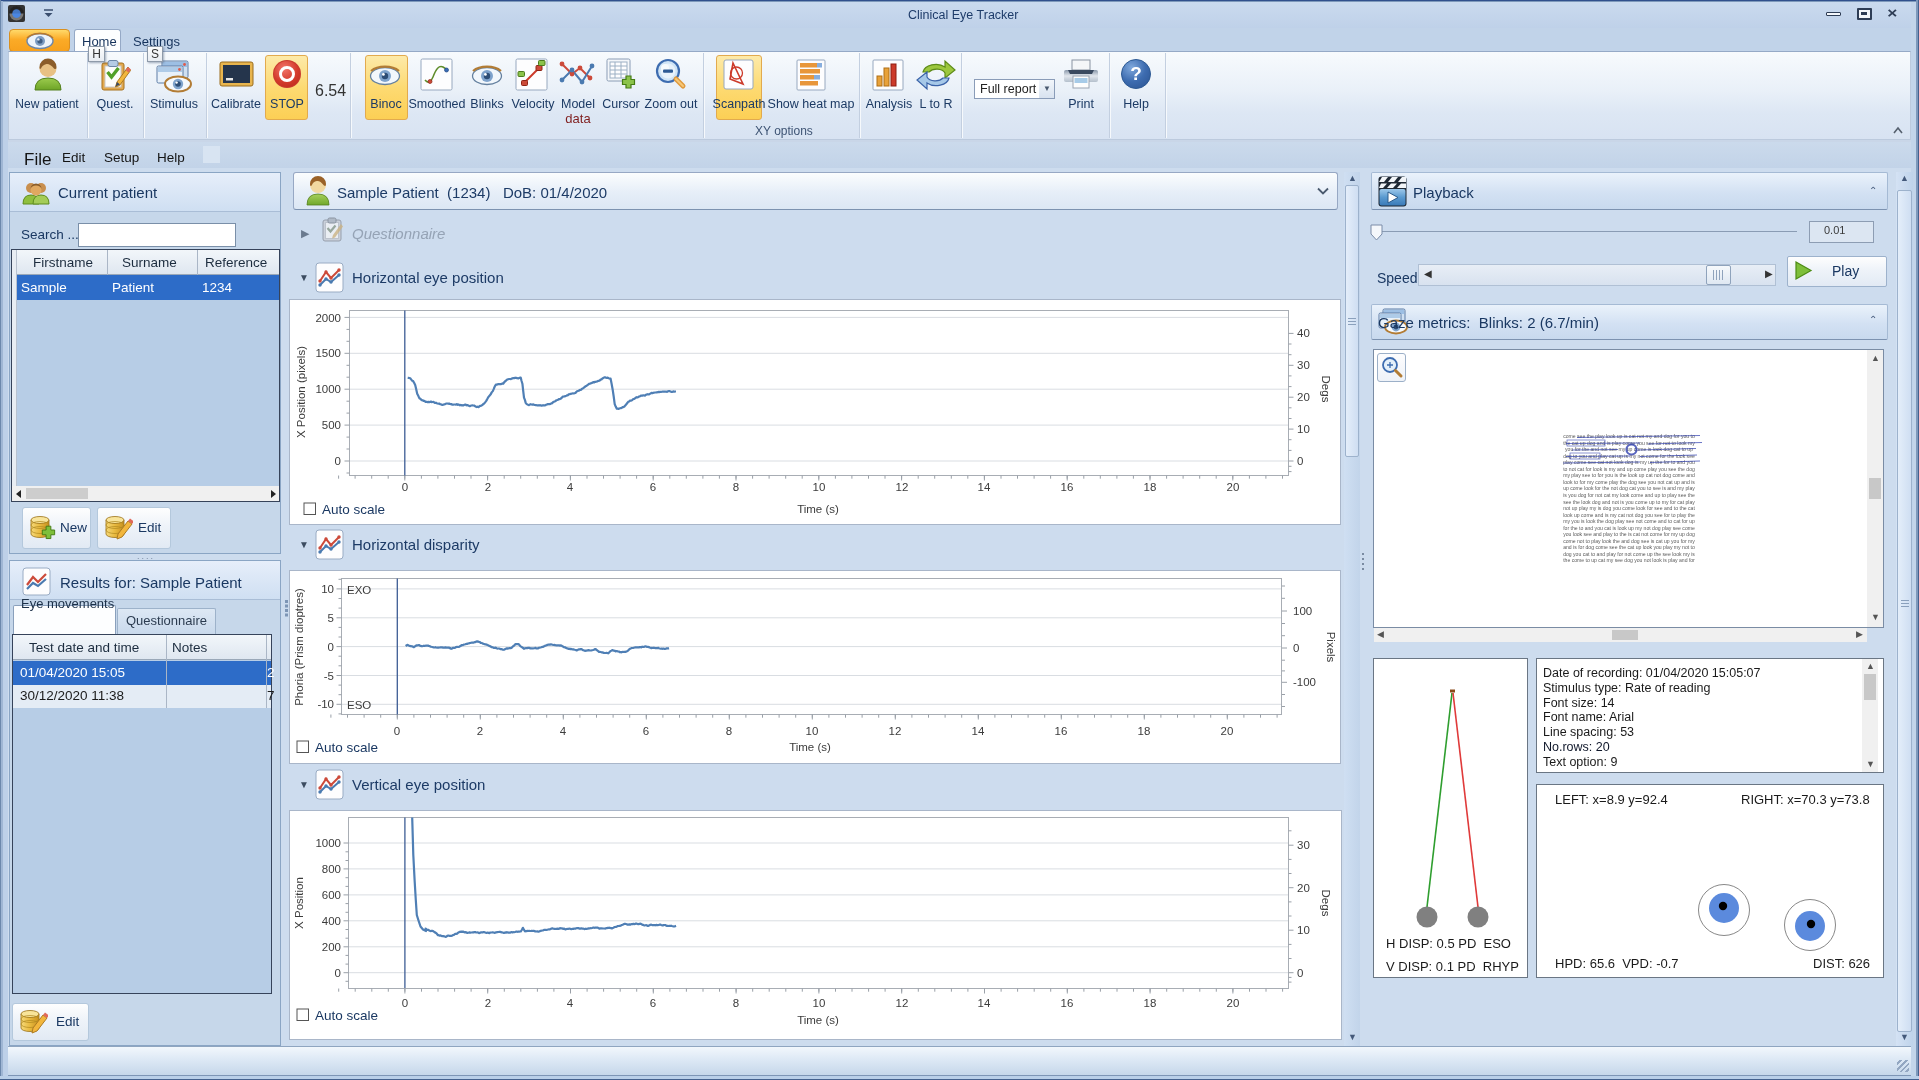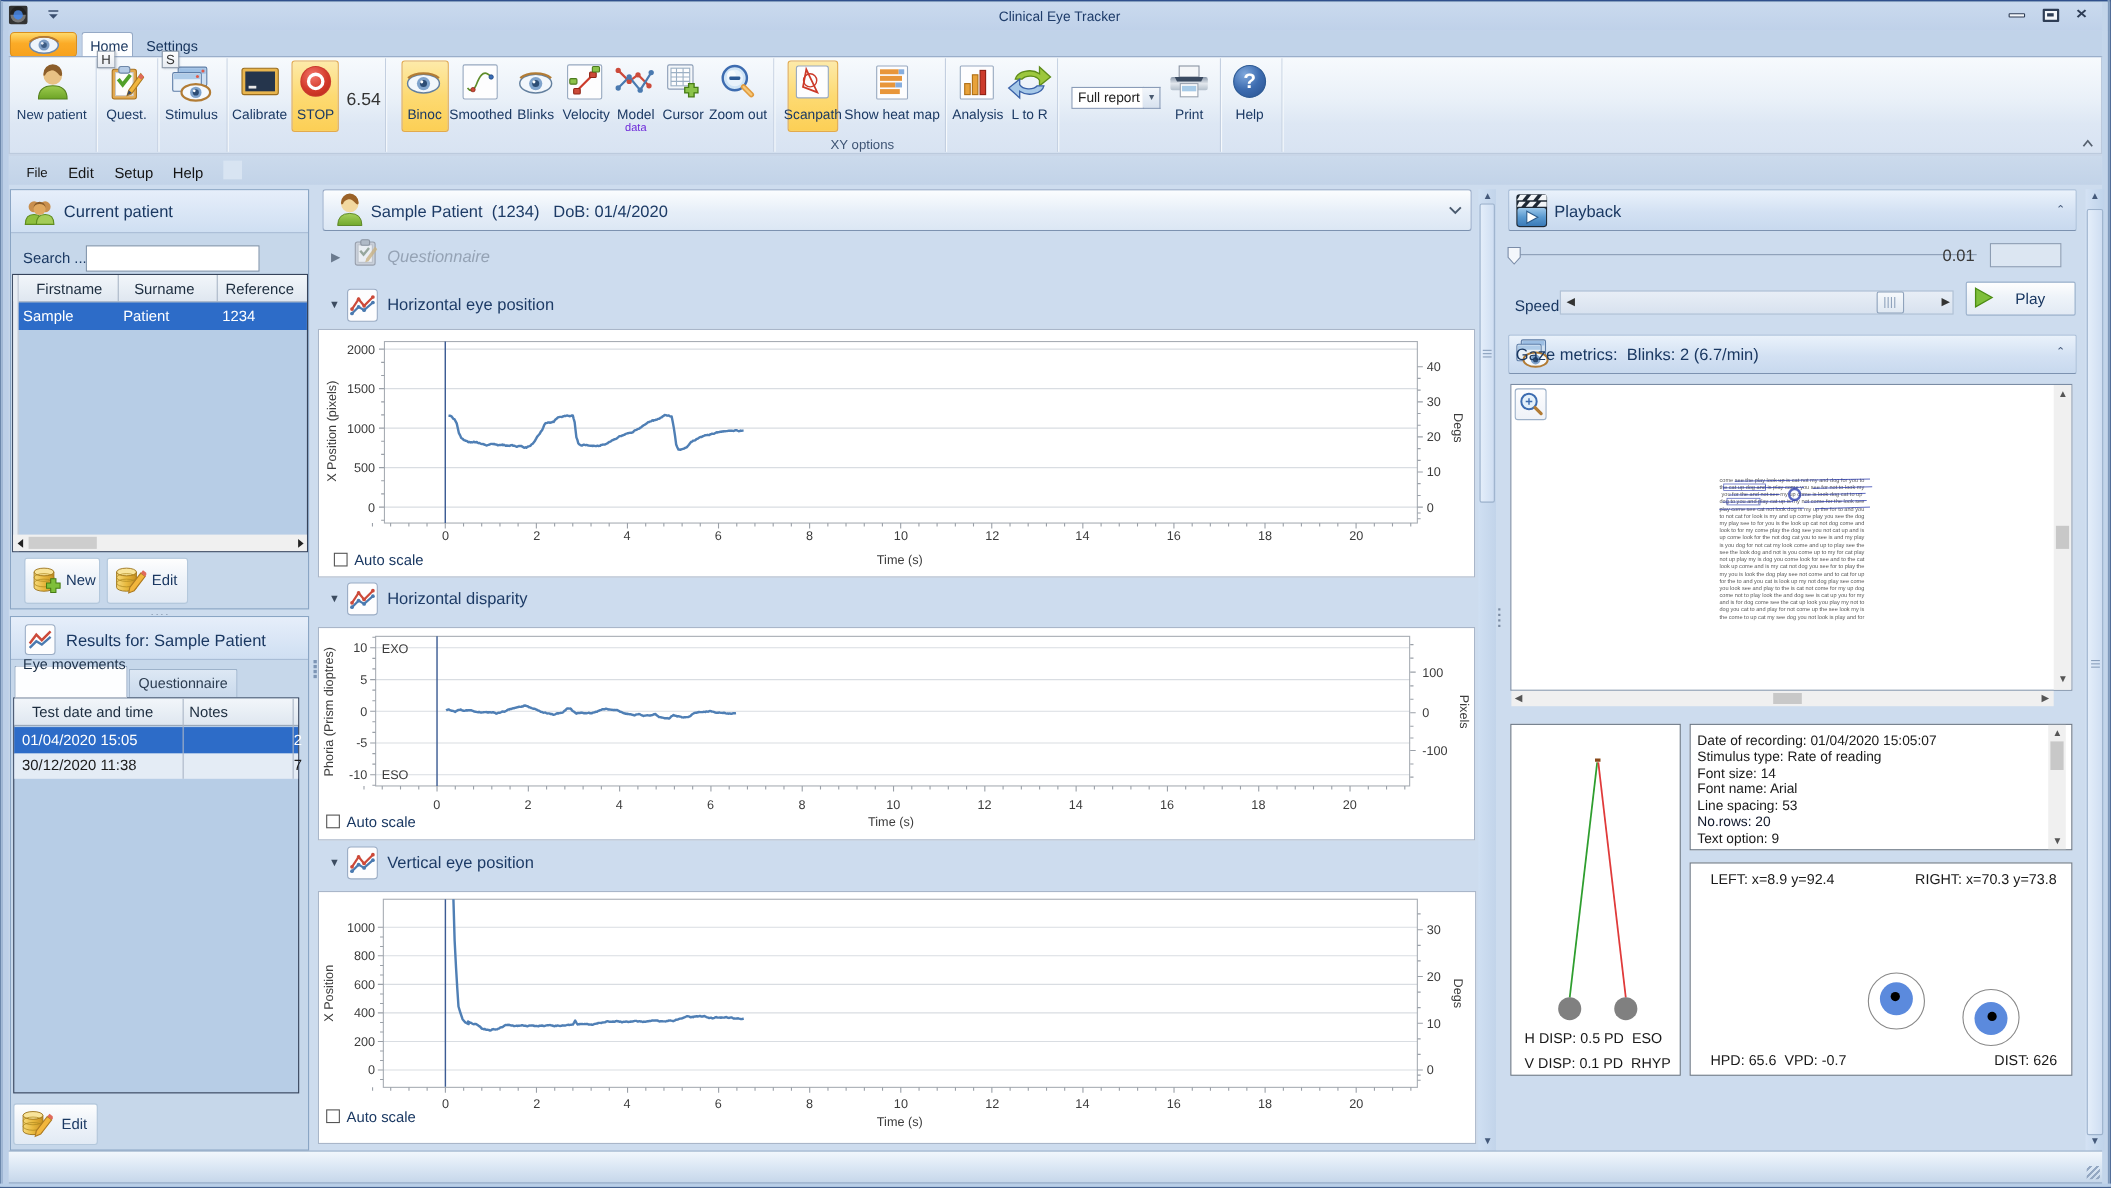--- a/index.html
+++ b/index.html
@@ -176,21 +176,21 @@
       <circle cx="32" cy="20" r="2.4"></circle>
     </g>
     <g fill="#4a7ab0">
       <circle cx="4" cy="22" r="2.4"></circle>
       <circle cx="14" cy="12" r="2.4"></circle>
       <circle cx="24" cy="24" r="2.4"></circle>
       <circle cx="34" cy="8" r="2.4"></circle>
     </g>
   </svg>
 <div class="txt" style="left:578px;top:97px;font-size:12.5px;color:#1c3a64;transform:translateX(-50%)">Model</div>
-<div class="txt" style="left:578px;top:111px;font-size:10px;color:#6d28d9;transform:translateX(-50%)">data</div>
+<div class="txt" style="left:578px;top:111px;font-size:13px;color:#7f1d1d;transform:translateX(-50%)">data</div>
 <svg width="36" height="36" style="left:604px;top:58px">
     <rect x="3" y="1" width="23" height="22" rx="1.5" fill="#f4f7fa" stroke="#8a9cb5"></rect>
     <rect x="6" y="4" width="17" height="16" fill="#fdfdfe" stroke="#9cb0c4"></rect>
     <path d="M6 8 H23 M6 12 H23 M6 16 H23 M11 4 V20 M17 4 V20" stroke="#9cb0c4" stroke-width="1"></path>
     <path d="M22 18 h5 v3.5 h3.5 v5 h-3.5 v3.5 h-5 v-3.5 h-3.5 v-5 h3.5 z" fill="#8bc34a" stroke="#467c14" stroke-width="1.2"></path>
   </svg>
 <div class="txt" style="left:621px;top:97px;font-size:12.5px;color:#1c3a64;transform:translateX(-50%)">Cursor</div>
 <svg width="38" height="36" style="left:652px;top:58px">
     <circle cx="16" cy="13" r="11" fill="#cfe4f6" stroke="#3d6cb0" stroke-width="2.2"></circle>
     <circle cx="16" cy="13" r="7.5" fill="#e8f2fb"></circle>
@@ -256,21 +256,21 @@
       <radialGradient id="ghp" cx="0.35" cy="0.28" r="0.95">
         <stop offset="0" stop-color="#7fa8dc"></stop>
         <stop offset="0.5" stop-color="#3d6cb0"></stop>
         <stop offset="1" stop-color="#2a5290"></stop>
       </radialGradient>
     </defs>
     <text x="17" y="22" text-anchor="middle" font-size="19" font-weight="bold" fill="#fff" font-family="Liberation Sans">?</text>
   </svg>
 <div class="txt" style="left:1136px;top:97px;font-size:12.5px;color:#1c3a64;transform:translateX(-50%)">Help</div>
 <div class="abs" style="left:8px;top:142px;width:1903px;height:26px;background:linear-gradient(#cbdaec,#c2d3e8)"></div>
-<div class="txt" style="left:24px;top:150px;font-size:12px;color:#141414">File</div>
+<div class="txt" style="left:24px;top:150px;font-size:17px;color:#141414">File</div>
 <div class="txt" style="left:62px;top:150px;font-size:13.5px;color:#141414">Edit</div>
 <div class="txt" style="left:104px;top:150px;font-size:13.5px;color:#141414">Setup</div>
 <div class="txt" style="left:157px;top:150px;font-size:13.5px;color:#141414">Help</div>
 <div class="abs" style="left:203px;top:146px;width:17px;height:17px;background:#d8e4f2"></div>
 <div class="abs" style="left:9px;top:172px;width:272px;height:382px;background:#c6d7ea;border:1px solid #8aa5c4"></div>
 <div class="abs" style="left:10px;top:173px;width:270px;height:39px;background:linear-gradient(#e6eefa,#cfdff2);border-bottom:1px solid #a9bdd6"></div>
 <svg width="30" height="28" style="left:21px;top:180px">
     <circle cx="10" cy="8" r="5" fill="#c98f4e"></circle>
     <circle cx="20" cy="8" r="5" fill="#c98f4e"></circle>
     <path d="M2 24 q0 -9 8 -9 q8 0 8 9 z" fill="#8fbf3e" stroke="#5e8c1e"></path>
@@ -590,21 +590,21 @@
     </g>
     <path d="M10 16 l10 5.5 -10 5.5 z" fill="#fff" stroke="#2a5a8a"></path>
   </svg>
 <div class="txt" style="left:1413px;top:184px;font-size:15px;color:#1a3862">Playback</div>
 <div class="txt" style="left:1869px;top:185px;font-size:10px;color:#44597a">⌃</div>
 <div class="abs" style="left:1381px;top:231px;width:416px;height:1px;background:#8a9cb4"></div>
 <svg width="16" height="18" style="left:1370px;top:224px">
     <path d="M1 1 h11 v9 l-5.5 6 -5.5 -6 z" fill="#f4f7fb" stroke="#7a8ca8"></path>
   </svg>
 <div class="abs" style="left:1809px;top:221px;width:65px;height:22px;background:#dce6f2;border:1px solid #8d9db3"></div>
-<div class="txt" style="left:1766px;top:224px;font-size:15px;color:#3a3a3a">0.01</div>
+<div class="txt" style="left:1824px;top:224px;font-size:11px;color:#3a3a3a">0.01</div>
 <div class="txt" style="left:1377px;top:270px;font-size:14px;color:#1a3862">Speed</div>
 <div class="abs" style="left:1418px;top:264px;width:358px;height:22px;background:linear-gradient(#e8eef6,#d8e2ef);border:1px solid #b0c0d4"></div>
 <div class="txt" style="left:1424px;top:268px;font-size:10px;color:#333">◀</div>
 <div class="txt" style="left:1765px;top:268px;font-size:10px;color:#333">▶</div>
 <div class="abs" style="left:1706px;top:265px;width:25px;height:20px;background:linear-gradient(#f6f9fc,#dfe8f2);border:1px solid #8fa3bc;border-radius:2px"></div>
 <div class="abs" style="left:1713px;top:270px;width:1px;height:10px;background:#8fa3bc;box-shadow:3px 0 #8fa3bc,6px 0 #8fa3bc,9px 0 #8fa3bc"></div>
 <div class="abs" style="left:1787px;top:256px;width:100px;height:31px;background:linear-gradient(#fefefe,#eef3f9 45%,#e2eaf4);border:1px solid #9db2cc;border-radius:2px"></div>
 <svg width="20" height="20" style="left:1794px;top:261px">
     <path d="M2 1 L17 9.5 L2 18 Z" fill="#7ebf3a" stroke="#4c8c14" stroke-width="1.2"></path>
   </svg>

